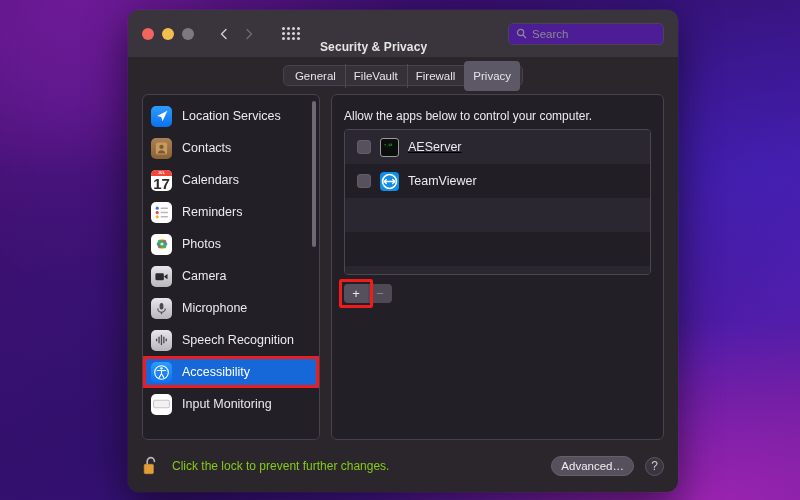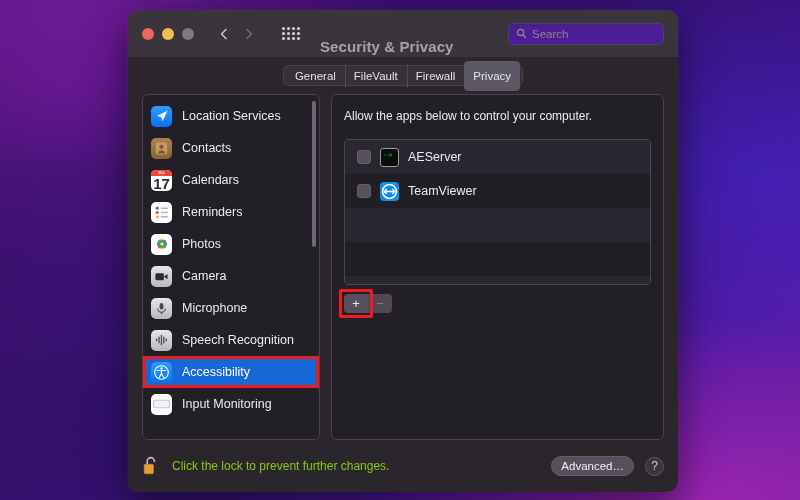--- a/index.html
+++ b/index.html
@@ -49,21 +49,21 @@
   .navbtns { display: flex; gap: 13px; margin-left: 24px; align-items: center; }
   .chev { width: 12px; height: 12px; position: relative; }
   .chev svg { display: block; }
 
   .grid-icon { margin-left: 27px; display: grid;
     grid-template-columns: repeat(4, 3px); grid-template-rows: repeat(3, 3px);
     gap: 2px; }
   .grid-icon i { width: 3px; height: 3px; border-radius: 50%; background: #d6d3d9; display: block; }
 
   .win-title {
-    margin-left: 20px; color: #a3a3a3; font-size: 15px; font-weight: bold;
+    margin-left: 20px; color: #e5e5e5; font-size: 12px; font-weight: bold;
     letter-spacing: .1px;
     margin-top: 26px;
   }
   .searchbox {
     position: absolute; right: 14px; top: 50%; transform: translateY(-50%);
     width: 156px; height: 22px; border-radius: 5px;
     background: #4c1d95; border: .5px solid #4a454f;
     display: flex; align-items: center; padding: 0 7px; gap: 5px;
   }
   .searchbox .ph { color: #8b8791; font-size: 11.5px; }
@@ -126,30 +126,30 @@
     position: absolute; right: 3px; top: 6px; width: 4px; height: 146px;
     border-radius: 2px; background: #6d6874;
   }
   .sidebar-fade {
     position: absolute; left:0; right:0; bottom: 0; height: 14px;
     background: linear-gradient(180deg, rgba(35,31,39,0) 0%, #231f27 85%);
     pointer-events: none;
   }
 
   .rightpane { flex: 1; padding: 14px 12px 12px 12px; position: relative; }
-  .allow-text { color: #eceaf0; font-size: 12px; margin-bottom: 16px; }
+  .allow-text { color: #eceaf0; font-size: 12px; margin-bottom: 6px; }
 
   .applist {
     border: .5px solid #4b4554; border-radius: 4px; overflow: hidden;
     background: #221e26;
   }
   .approw {
     height: 34px; display: flex; align-items: center; gap: 9px; padding: 0 12px;
   }
-  .approw.alt { background: #2b2731; }
+  .approw.alt { background: #2b2731; text-decoration: underline; }
   .approw.odd { background: #221e26; }
   .chk {
     width: 14px; height: 14px; border-radius: 3px; flex: 0 0 14px;
     background: #56515d; border: .5px solid #625d69;
   }
   .appname { color: #edebf1; font-size: 12.5px; }
   .appimg { width: 19px; height: 19px; flex: 0 0 19px; border-radius: 4px;
     display: flex; align-items: center; justify-content: center; position: relative; overflow: hidden; }
   .img-aeserver { background: #0b0f0b; border: 1.5px solid #9b99a0; border-radius: 3px; }
   .img-teamviewer { background: #0e8ee9; border-radius: 4px; }

